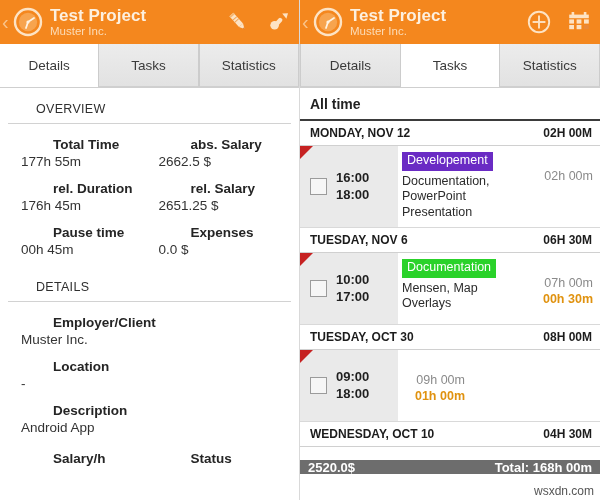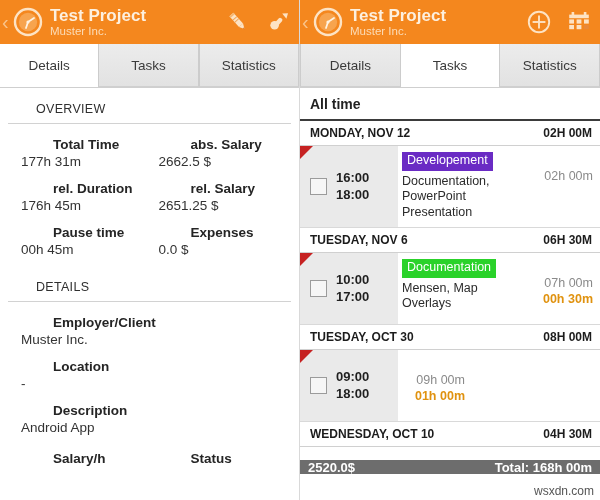--- a/index.html
+++ b/index.html
@@ -291,21 +291,21 @@
       <div class="tab inactive">Tasks</div>
       <div class="tab inactive">Statistics</div>
     </div>
 
     <div class="section-head">OVERVIEW</div>
     <div class="section-rule"></div>
 
     <div class="kv-grid">
       <div class="kv-label">Total Time</div>
       <div class="kv-label">abs. Salary</div>
-      <div class="kv-value">177h 31m</div>
+      <div class="kv-value">177h 55m</div>
       <div class="kv-value">2662.5 $</div>
 
       <div class="kv-label">rel. Duration</div>
       <div class="kv-label">rel. Salary</div>
       <div class="kv-value">176h 45m</div>
       <div class="kv-value">2651.25 $</div>
 
       <div class="kv-label">Pause time</div>
       <div class="kv-label">Expenses</div>
       <div class="kv-value">00h 45m</div>

